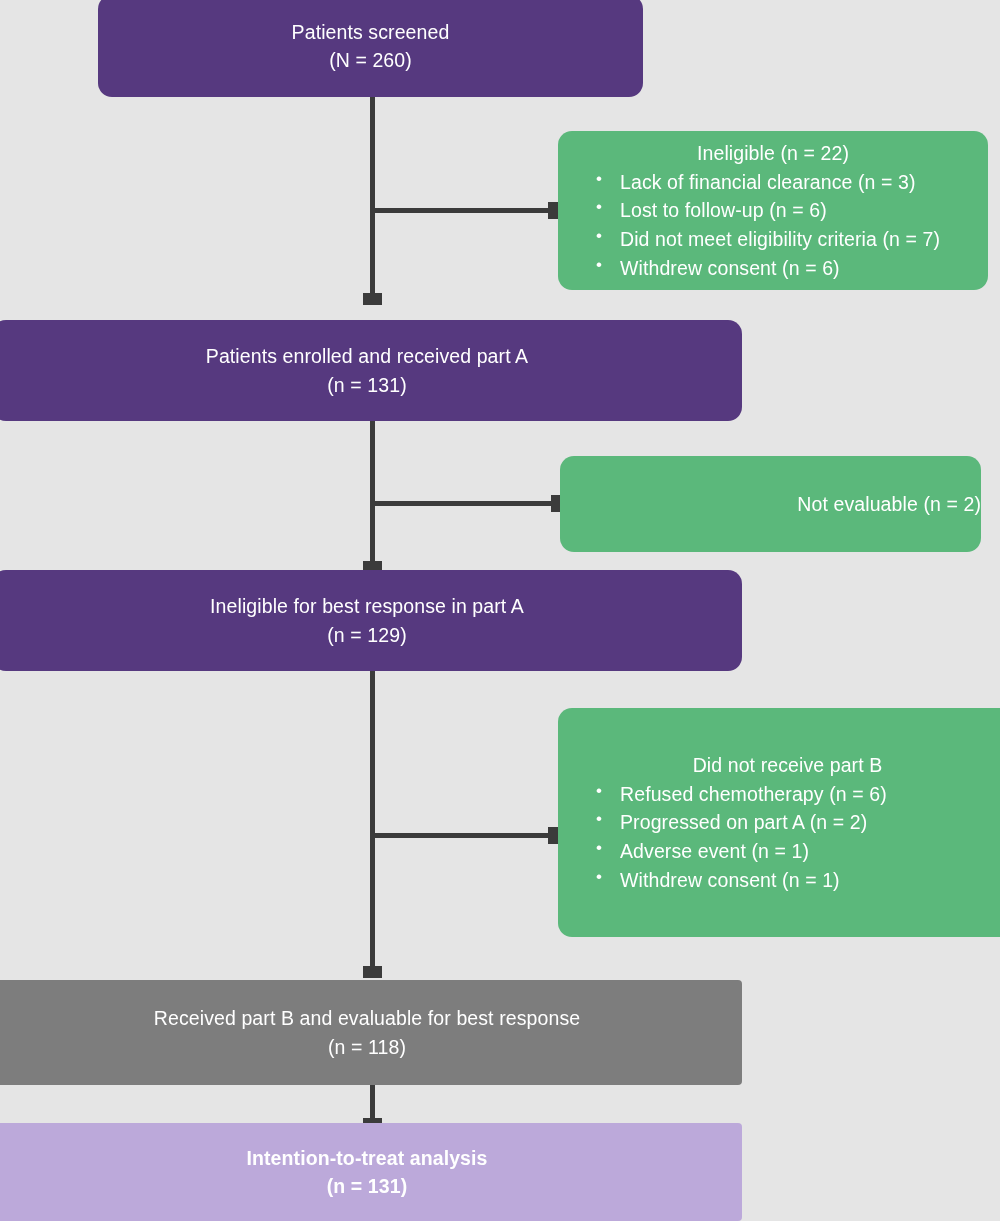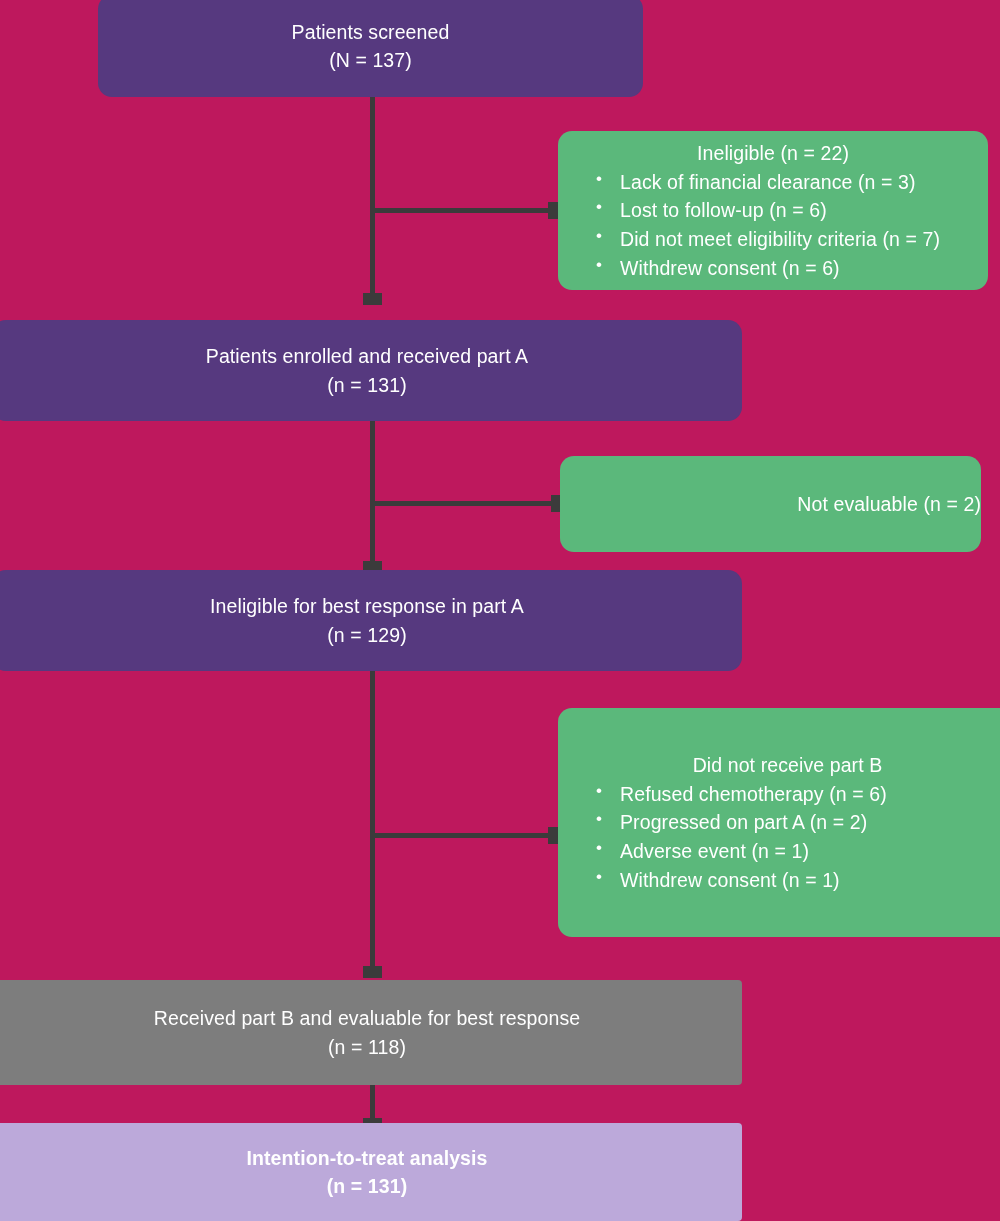--- a/index.html
+++ b/index.html
@@ -7,21 +7,21 @@
     padding: 0;
     background: #000000;
   }
   body {
     font-family: "Liberation Sans", sans-serif;
   }
   #canvas {
     position: relative;
     width: 1000px;
     height: 1221px;
-    background: #be185d;
+    background: #e5e5e5;
     overflow: hidden;
   }
 
   
   .node {
     position: absolute;
     box-sizing: border-box;
     border-radius: 14px;
     color: #ffffff;
     display: flex;
@@ -119,21 +119,21 @@
   <div class="arrow-down" style="left:363px; top:966px;"></div>
 
   <div class="conn hline" style="left:372px; top:833px; width:182px;"></div>
   <div class="arrow-right" style="left:548px; top:827px;"></div>
 
   <div class="conn vline" style="left:370px; top:1085px; height:38px;"></div>
   <div class="arrow-down" style="left:363px; top:1118px;"></div>
 
   <div class="node node-primary" style="left:98px; top:-5px; width:545px; height:102px;">
     <span class="line">Patients screened</span>
-    <span class="line">(N = 137)</span>
+    <span class="line">(N = 260)</span>
   </div>
 
   <div class="node node-branch node-list" style="left:558px; top:131px; width:430px; height:159px;">
     <span class="heading">Ineligible (n = 22)</span>
     <ul class="bullets">
       <li>Lack of financial clearance (n = 3)</li>
       <li>Lost to follow-up (n = 6)</li>
       <li>Did not meet eligibility criteria (n = 7)</li>
       <li>Withdrew consent (n = 6)</li>
     </ul>

